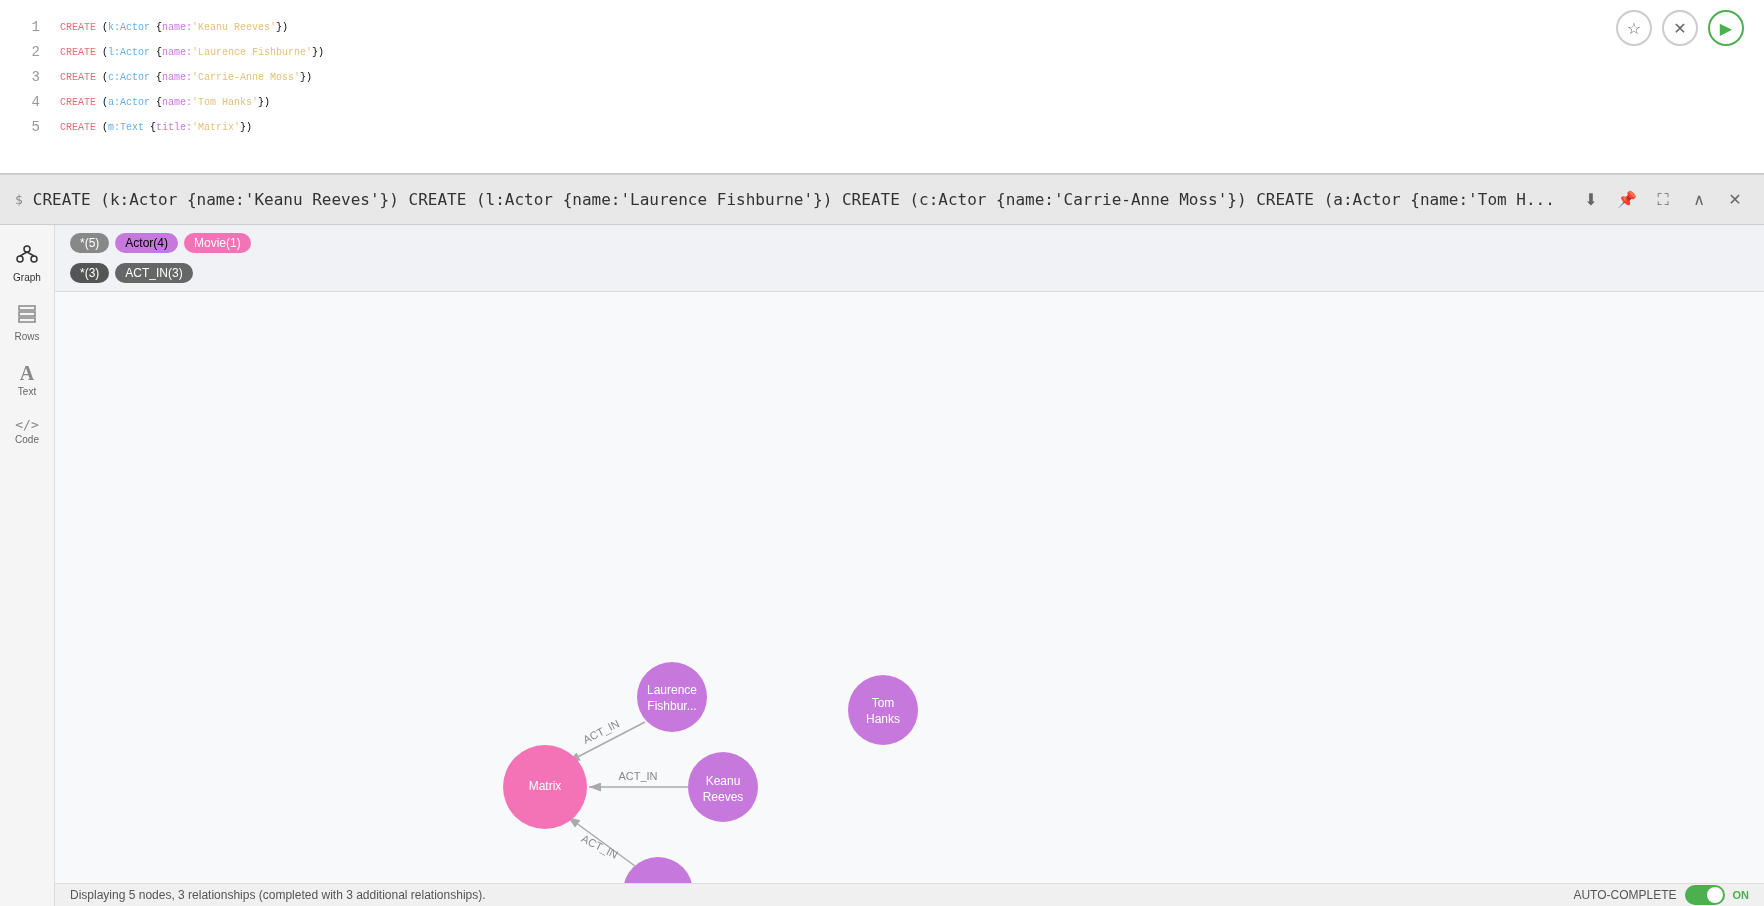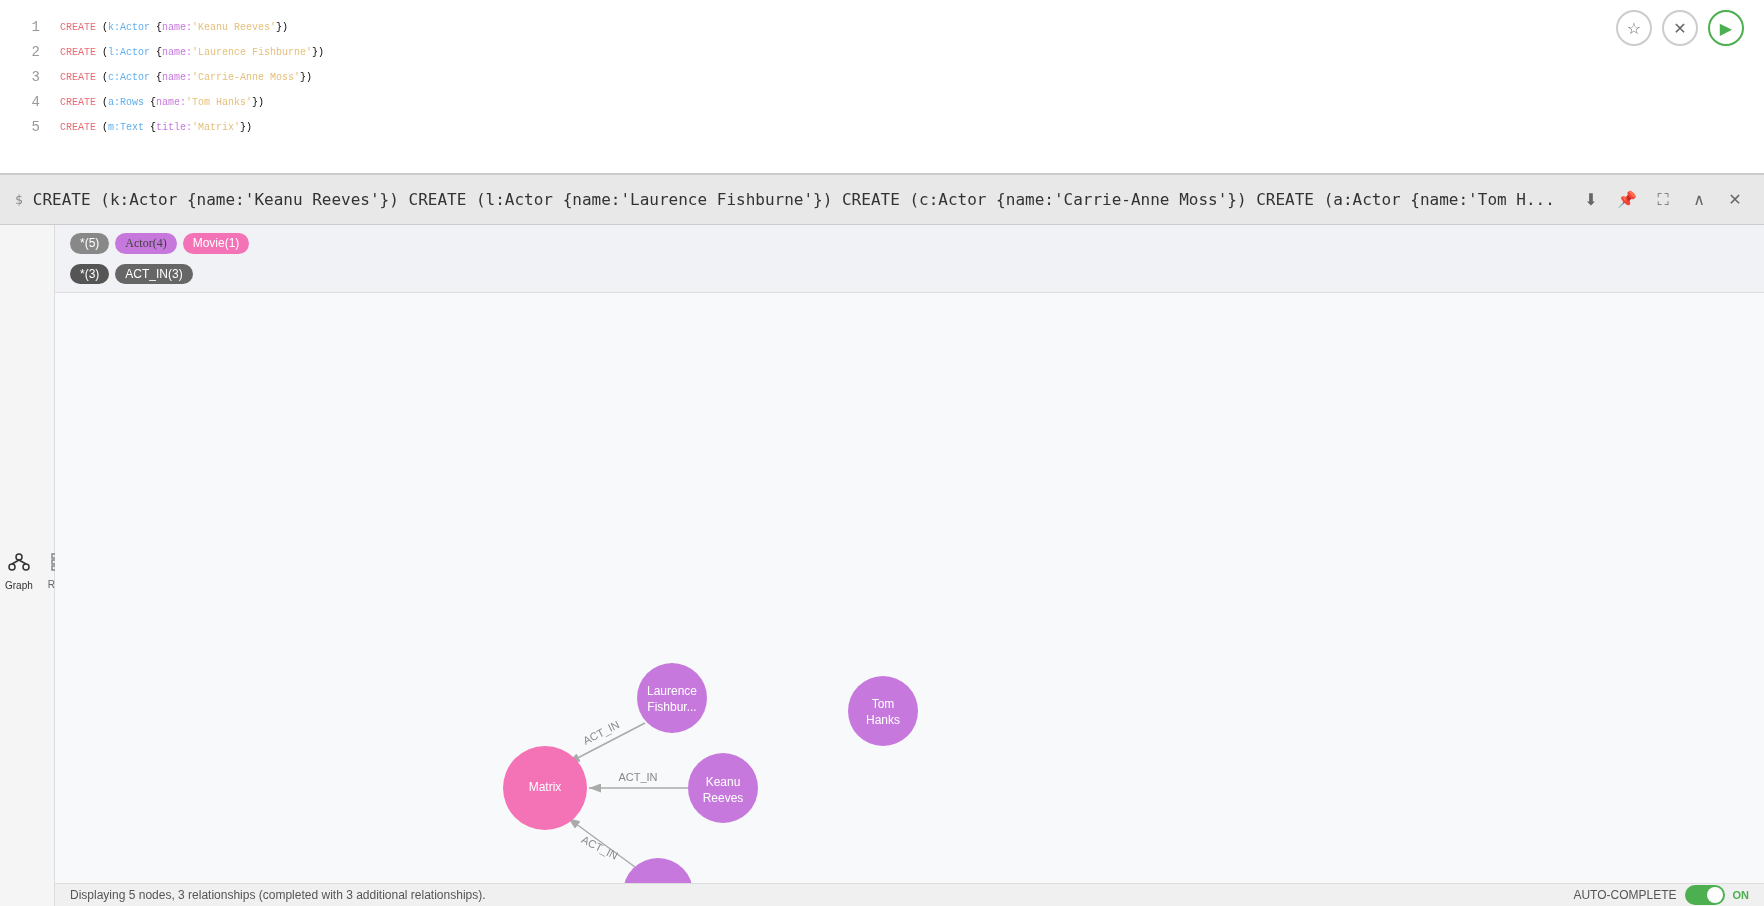--- a/index.html
+++ b/index.html
@@ -105,21 +105,21 @@
       top: 225px; left: 0; right: 0; bottom: 0;
       display: flex;
     }
 
     
     #sidebar {
       width: 55px;
       background: #f5f5f5;
       border-right: 1px solid #ddd;
       display: flex;
-      flex-direction: row;
+      flex-direction: column;
       align-items: center;
       padding-top: 10px;
       gap: 5px;
     }
 
     .sidebar-item {
       width: 50px;
       display: flex;
       flex-direction: column;
       align-items: center;
@@ -165,21 +165,21 @@
     .tag {
       padding: 3px 10px;
       border-radius: 12px;
       font-size: 12px;
       font-family: Arial, sans-serif;
       font-weight: 500;
       cursor: pointer;
     }
 
     .tag-all { background: #888; color: #fff; }
-    .tag-actor { background: #c678dd; color: #404040; font-family: Liberation Serif, serif; }
+    .tag-actor { background: #c678dd; color: #000000; }
     .tag-movie { background: #f472b6; color: #fff; }
     .tag-rel { background: #555; color: #fff; }
     .tag-actIn { background: #666; color: #fff; }
 
     
     #graph-canvas {
       flex: 1;
       position: relative;
       overflow: hidden;
       background: #f8f9fa;
@@ -303,21 +303,21 @@
       <span>&nbsp;(</span>
       <span class="kw-label">c:Actor</span>
       <span>&nbsp;{</span>
       <span class="kw-prop">name:</span>
       <span class="kw-string">'Carrie-Anne Moss'</span>
       <span>})</span>
     </div>
     <div class="code-line">
       <span class="kw-create">CREATE</span>
       <span>&nbsp;(</span>
-      <span class="kw-label">a:Rows</span>
+      <span class="kw-label">a:Actor</span>
       <span>&nbsp;{</span>
       <span class="kw-prop">name:</span>
       <span class="kw-string">'Tom Hanks'</span>
       <span>})</span>
     </div>
     <div class="code-line">
       <span class="kw-create">CREATE</span>
       <span>&nbsp;(</span>
       <span class="kw-label">m:Text</span>
       <span>&nbsp;{</span>

